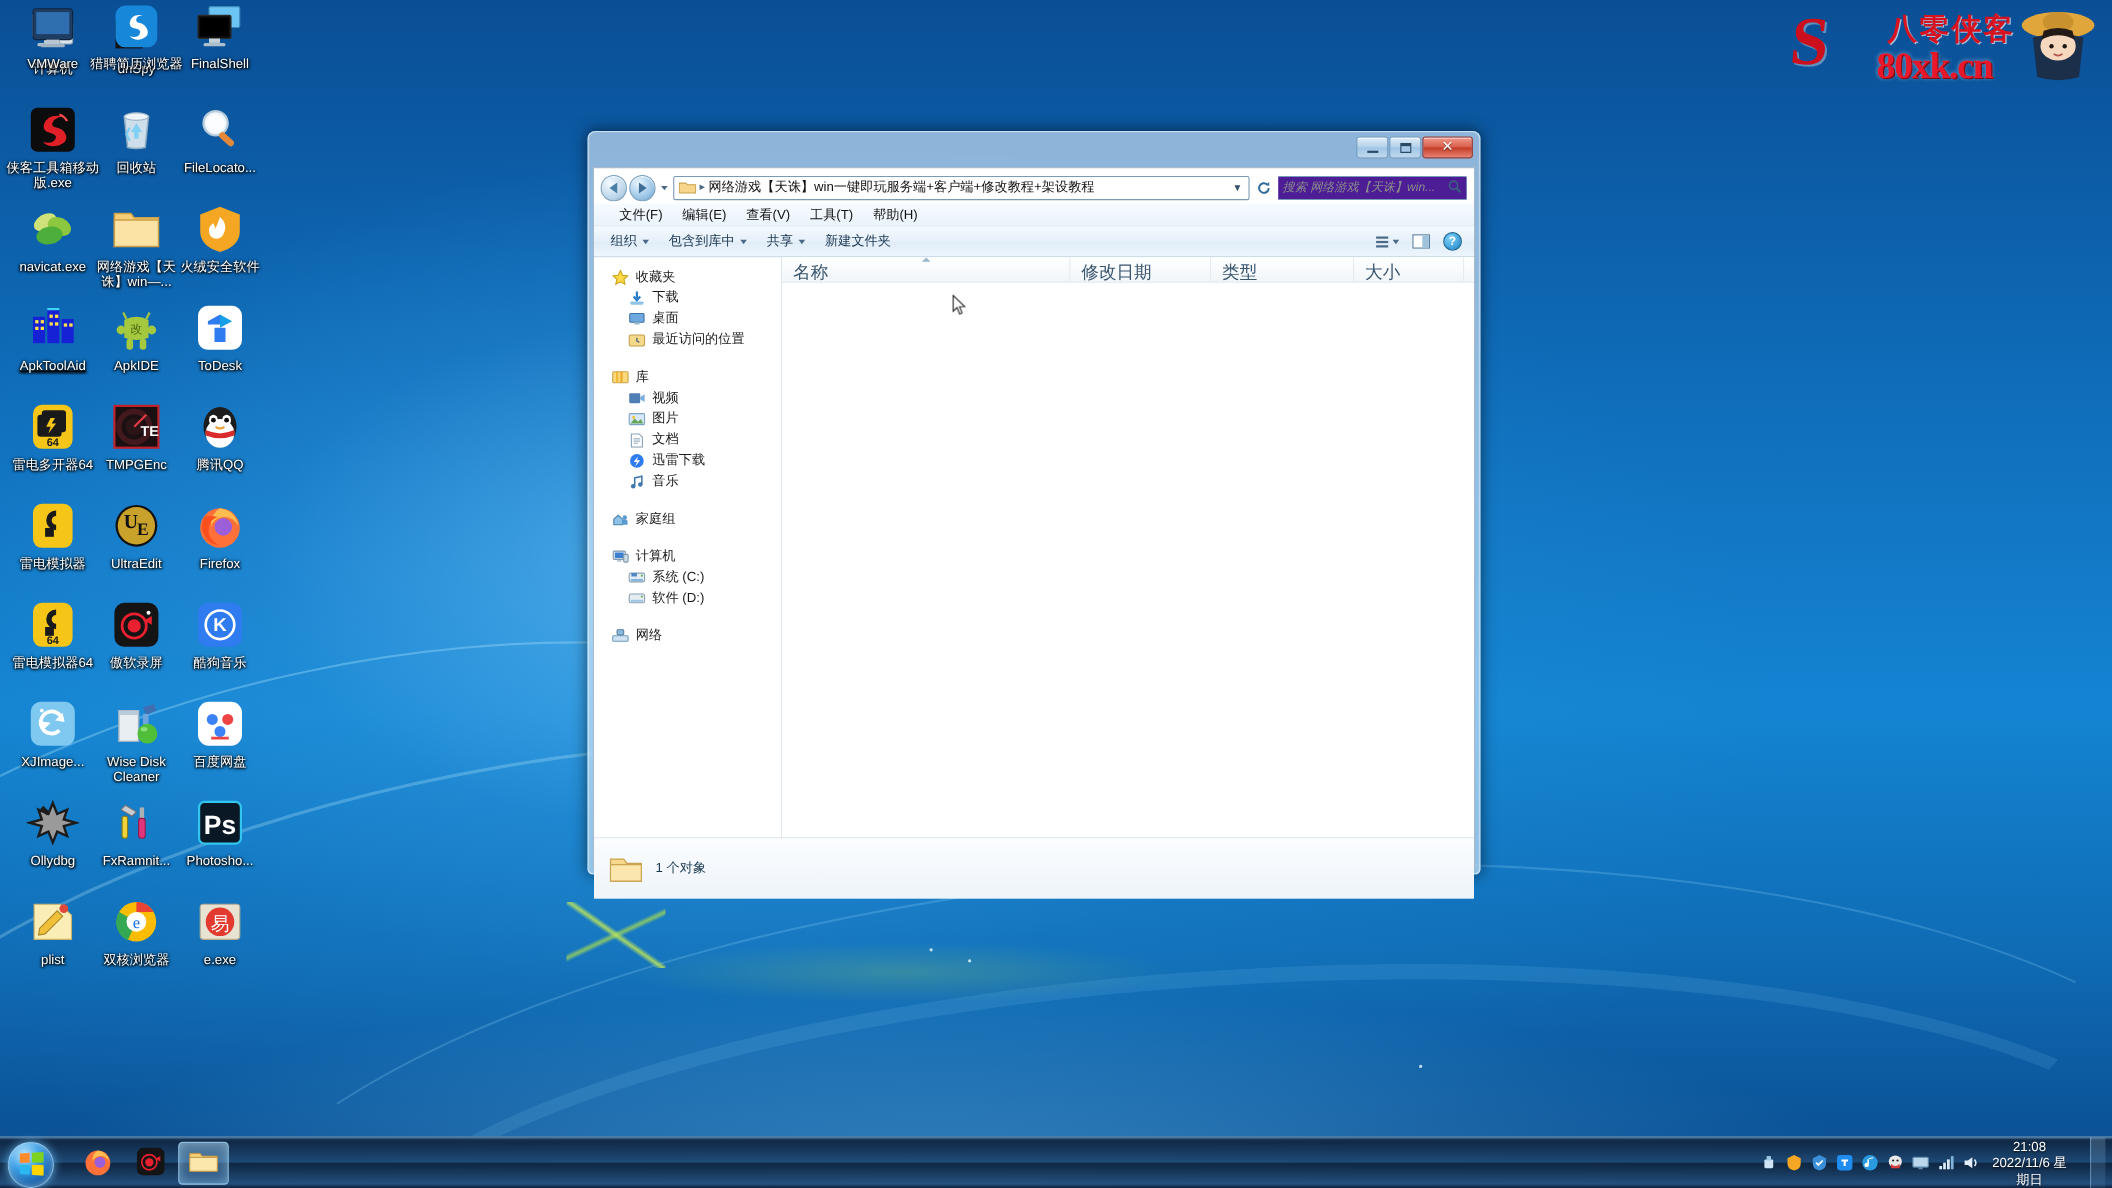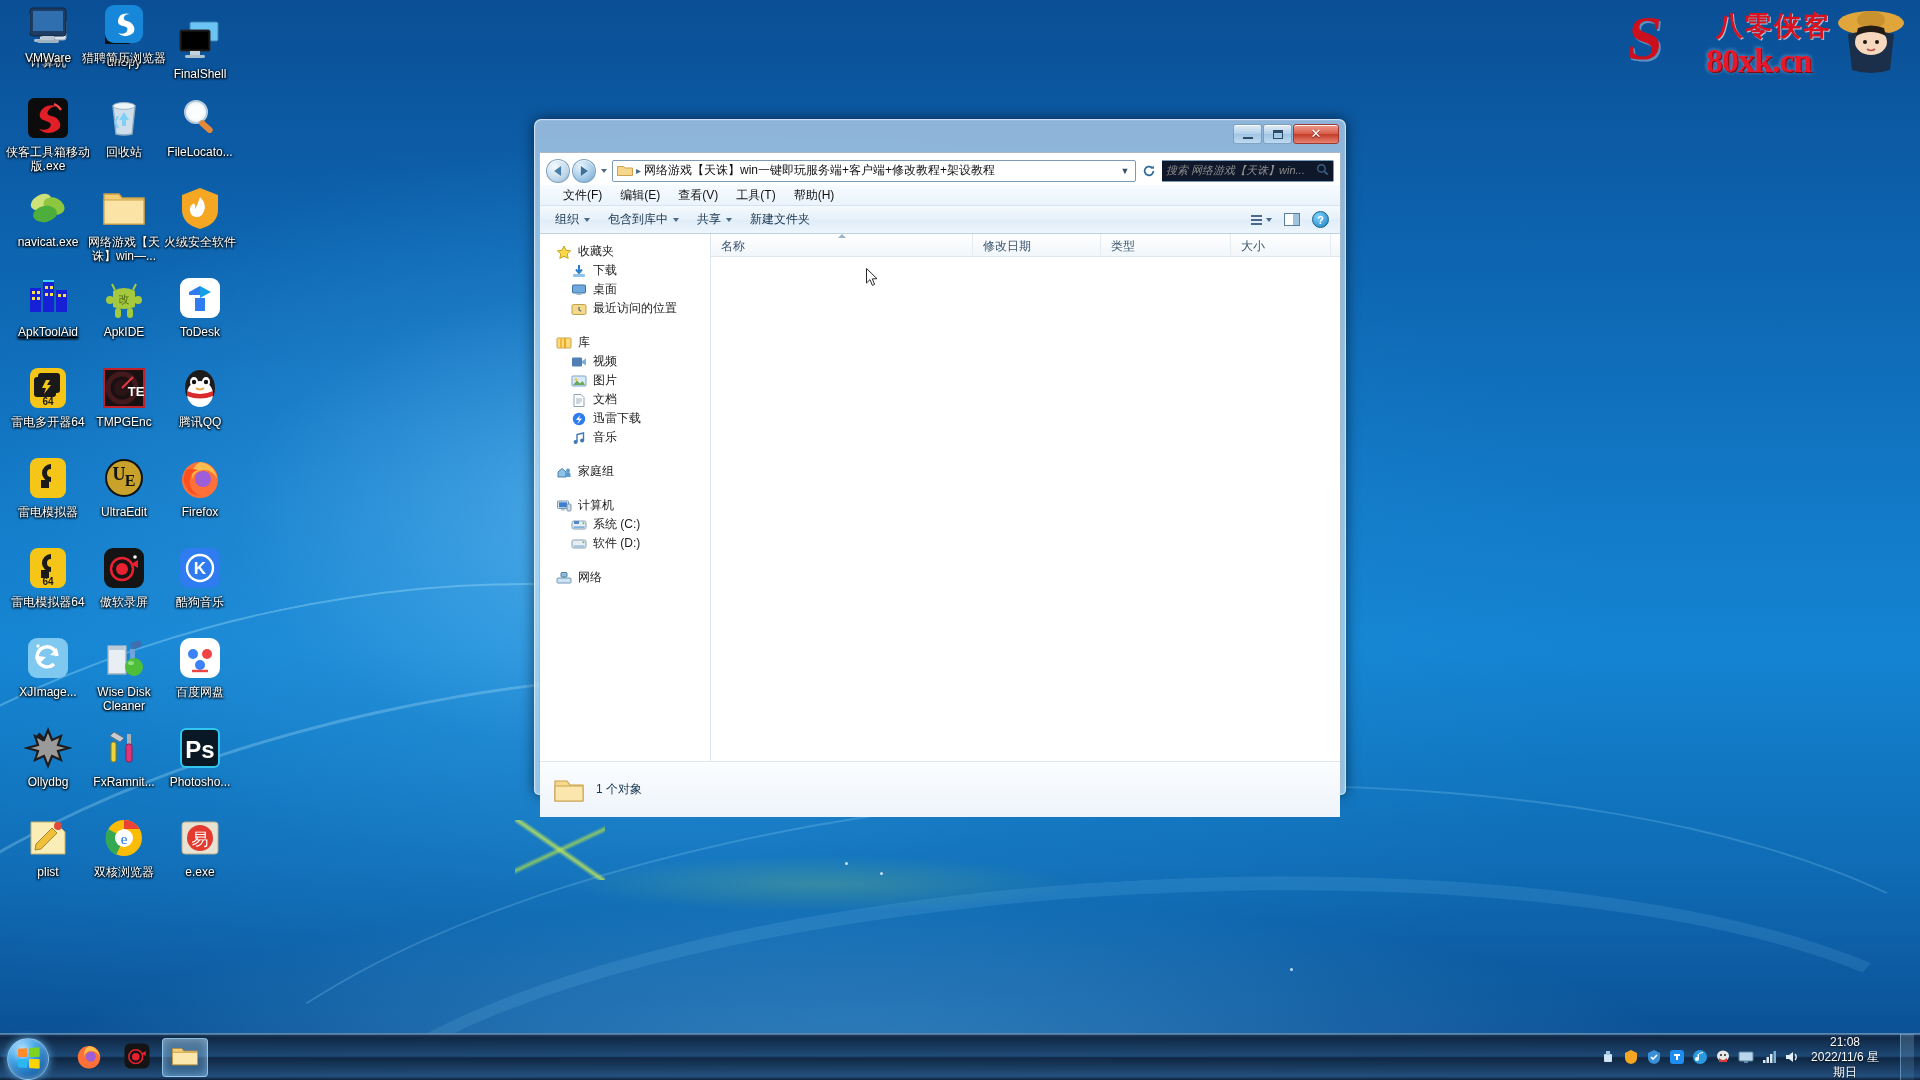--- a/index.html
+++ b/index.html
@@ -84,21 +84,21 @@
   .navbtn.fwd { background: radial-gradient(circle at 35% 30%, #eaf6ff, #9cc6e6 62%, #6b9cc4); }
   .dropcaret { width:12px; height:24px; display:flex; align-items:center; justify-content:center; }
   .caret { width:0;height:0;border-left:3.5px solid transparent;border-right:3.5px solid transparent;border-top:4px solid #4a6a87; }
 
   #addressbar { flex: 1; height: 22px; background:#fff; border:1px solid #7a9bb8; border-radius:2px;
                 display:flex; align-items:center; padding: 0 2px; gap: 3px; font-size:12px; color:#111; overflow:hidden; }
   #addressbar .folderico { width:16px; height:13px; position:relative; flex:none; margin-left:2px;}
   #addr-text { white-space:nowrap; overflow:hidden; }
   #addr-caret { margin-left:auto; width:16px; text-align:center; color:#35506a; font-size:9px; flex:none; }
   #refreshbtn { width:22px; height:22px; display:flex; align-items:center; justify-content:center; color:#2a5a86; font-size:13px; }
-  #searchbox { width: 172px; height: 22px; background:#0f172a; border:1px solid #7a9bb8; border-left:none; border-radius:0 2px 2px 0;
+  #searchbox { width: 172px; height: 22px; background:#4c1d95; border:1px solid #7a9bb8; border-left:none; border-radius:0 2px 2px 0;
                display:flex; align-items:center; padding:0 4px; font-size:11px; color:#8c8c8c; font-style:italic; overflow:hidden;}
   #searchbox .sico { margin-left:auto; flex:none; }
 
   
   #menubar { display:flex; align-items:center; height:21px; padding-left:14px; gap:0px;
              background: linear-gradient(180deg,#f6fbff,#eaf3fb); border-bottom:1px solid #d6e3ee; }
   #menubar .mi { padding: 2px 9px; font-size:12px; color:#111; }
 
   
   #cmdbar { display:flex; align-items:center; height:28px; padding: 0 6px; gap:2px;
@@ -120,21 +120,21 @@
   #navpane { width: 171px; background:#fff; border-right:1px solid #dfe7ee; padding: 8px 0 0 0; overflow:hidden; position:relative; }
   #navpane .grp { margin-bottom: 3px; }
   .nav-item { display:flex; align-items:center; gap:6px; height:19px; padding-left: 14px; font-size:12px; color:#1b1b1b; }
   .nav-item.head { font-weight:normal; padding-left: 16px; }
   .nav-item.child { padding-left: 31px; }
   .nav-sep { height: 12px; }
   .nav-ico { width:16px; height:14px; flex:none; position:relative; }
 
   #filelist { flex:1; background:#fff; position:relative; }
   #col-head { display:flex; height:23px; background: linear-gradient(180deg,#ffffff,#f1f6fa);
-              border-bottom:1px solid #dfe7ee; font-size:12px; color:#3a556e; }
+              border-bottom:1px solid #dfe7ee; font-size:16px; color:#3a556e; }
   #col-head .ch { padding: 4px 0 0 10px; border-right:1px solid #e4ebf1; position:relative; }
   #col-head .sortmark { position:absolute; left:50%; top:0px; transform:translateX(-50%);
               width:0;height:0;border-left:4px solid transparent;border-right:4px solid transparent;border-bottom:4px solid #9ab6cc; }
   .row { display:flex; height:21px; align-items:center; font-size:12px; color:#111; margin: 3px 3px 0 3px;
          border:1px solid transparent; }
   .cell { padding-left: 7px; overflow:hidden; white-space:nowrap; }
   .cell.name { display:flex; align-items:center; gap:6px; }
   .zip-ico { width:16px; height:14px; position:relative; flex:none; }
 
   
@@ -216,21 +216,21 @@
     </div>
     <div class="dicon" style="left: 80px; top: 4px;">
       <div class="glyph"><svg viewBox="0 0 48 48" width="48" height="48">
           <rect x="13" y="5" width="25" height="25" fill="#fff" stroke="#111" stroke-width="2.6"></rect>
           <rect x="9" y="10" width="25" height="25" fill="#fff" stroke="#111" stroke-width="2.6"></rect>
           <rect x="5" y="15" width="25" height="25" fill="#111"></rect>
           <rect x="11" y="21" width="13" height="13" fill="#fff"></rect>
         </svg></div>
       <div class="lbl">dnSpy</div>
     </div>
-    <div class="dicon" style="left: 156px; top: 16px;">
+    <div class="dicon" style="left: 156px; top: 0;">
       <div class="glyph"><svg viewBox="0 0 48 48" width="48" height="48">
           <rect x="14" y="6" width="28" height="19" rx="1.5" fill="#6cc4f5" stroke="#3b87b8"></rect>
           <rect x="4" y="14" width="30" height="21" rx="1.5" fill="#111" stroke="#2a2a2a"></rect>
           <rect x="6" y="16" width="26" height="17" fill="#000"></rect>
           <rect x="14" y="35" width="10" height="4" fill="#c6d2da"></rect>
           <rect x="9" y="39" width="20" height="3" rx="1.4" fill="#aebecb"></rect>
         </svg></div>
       <div class="lbl">FinalShell</div>
     </div>
     <div class="dicon" style="left: 4px; top: 94px;">

